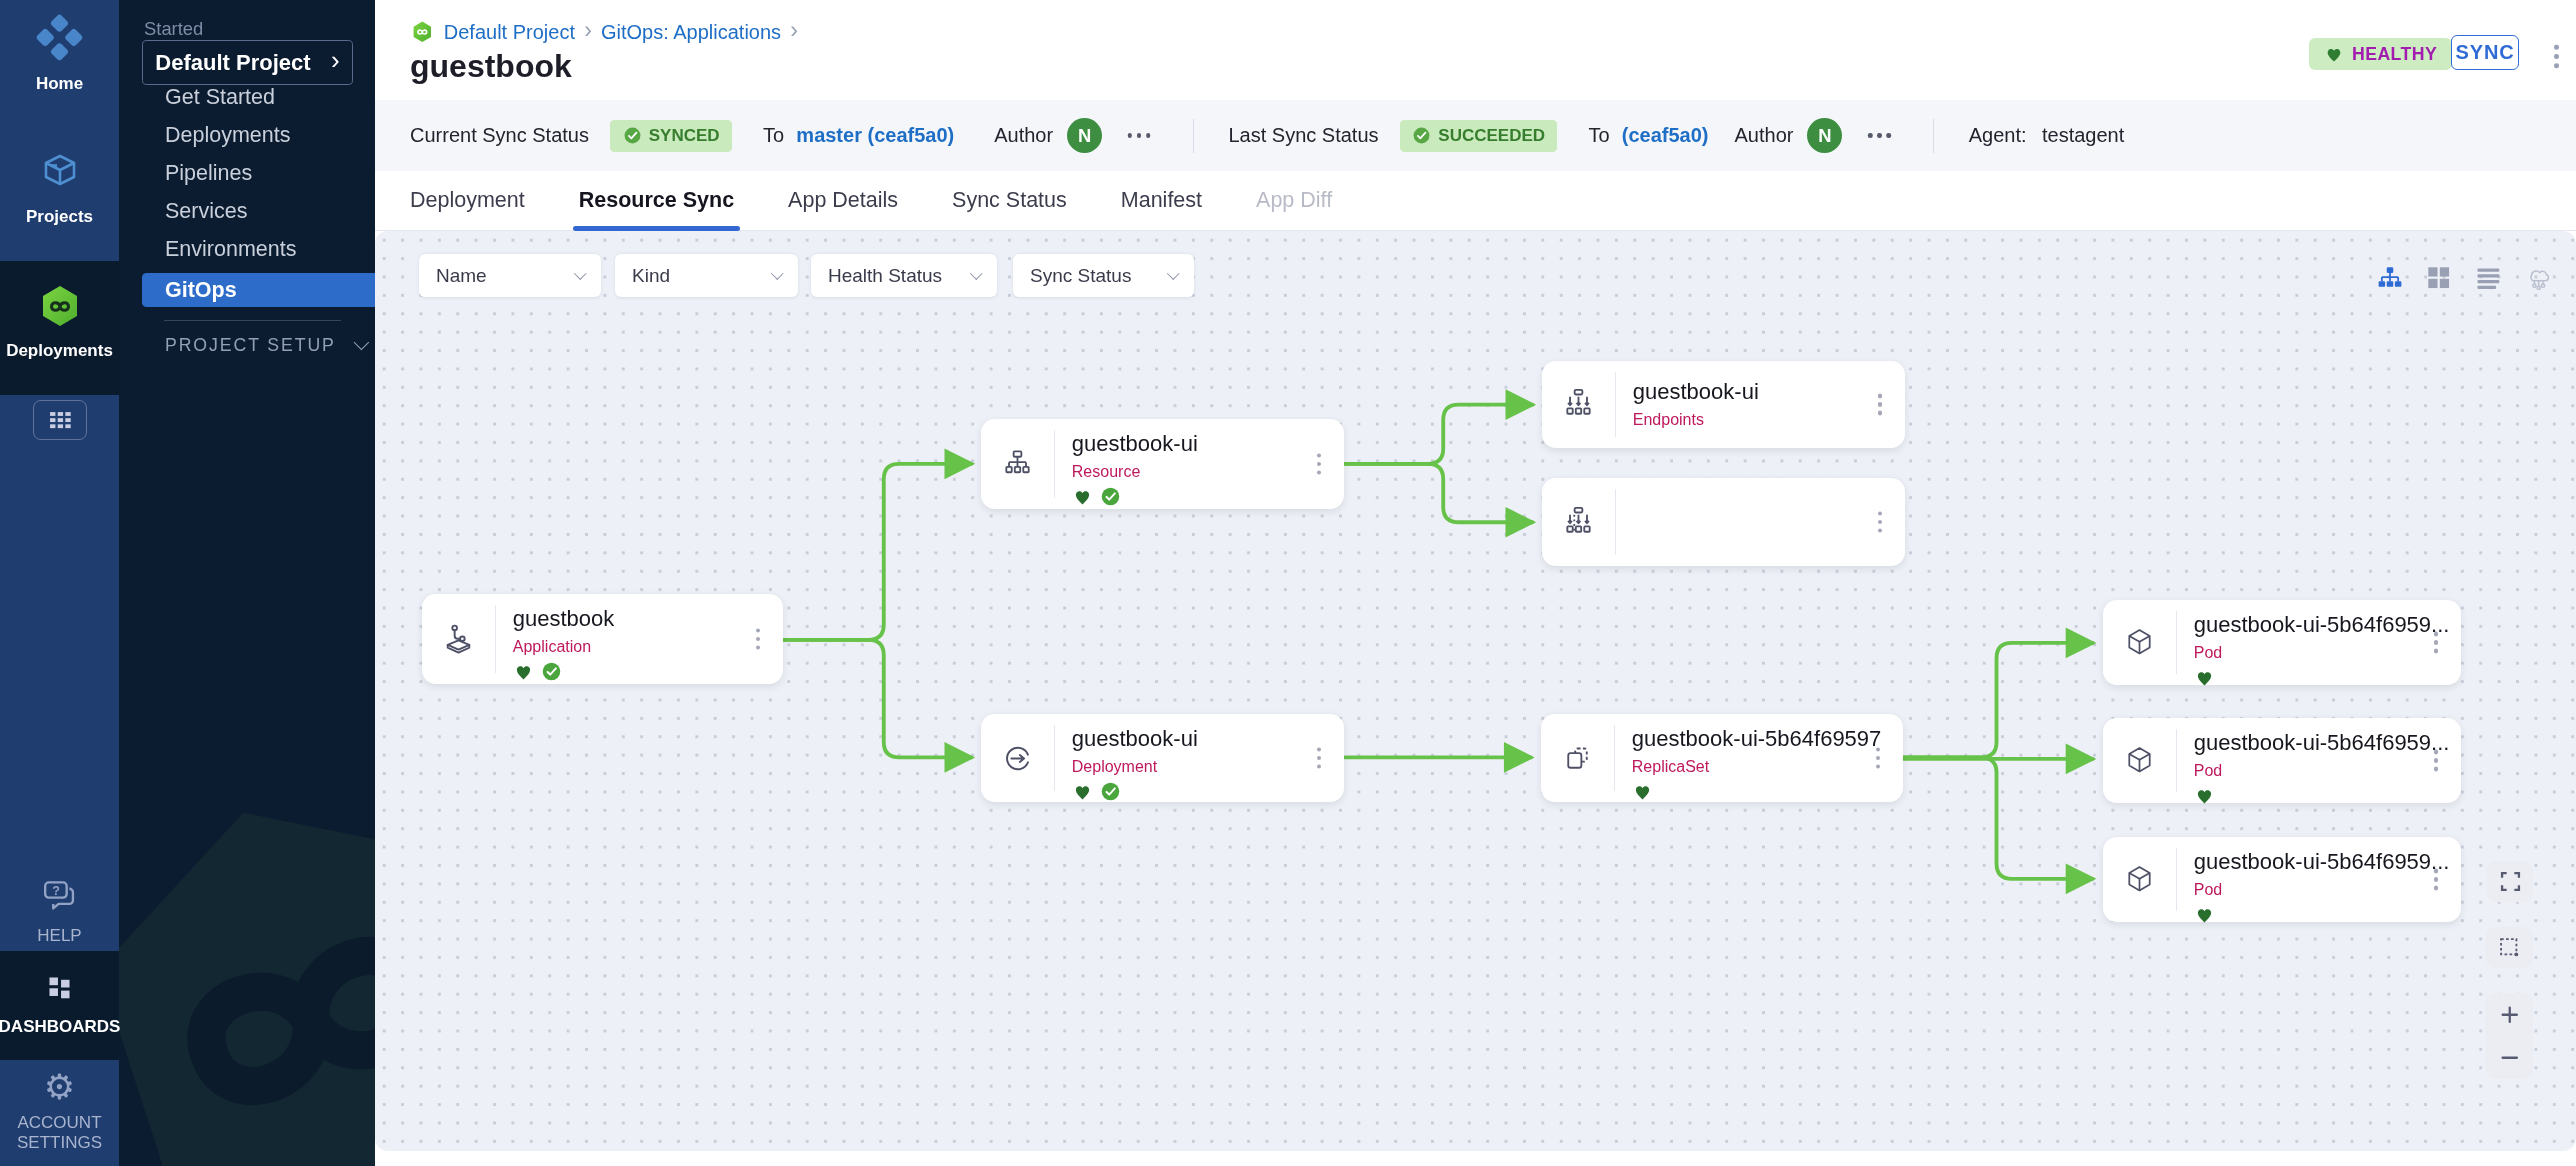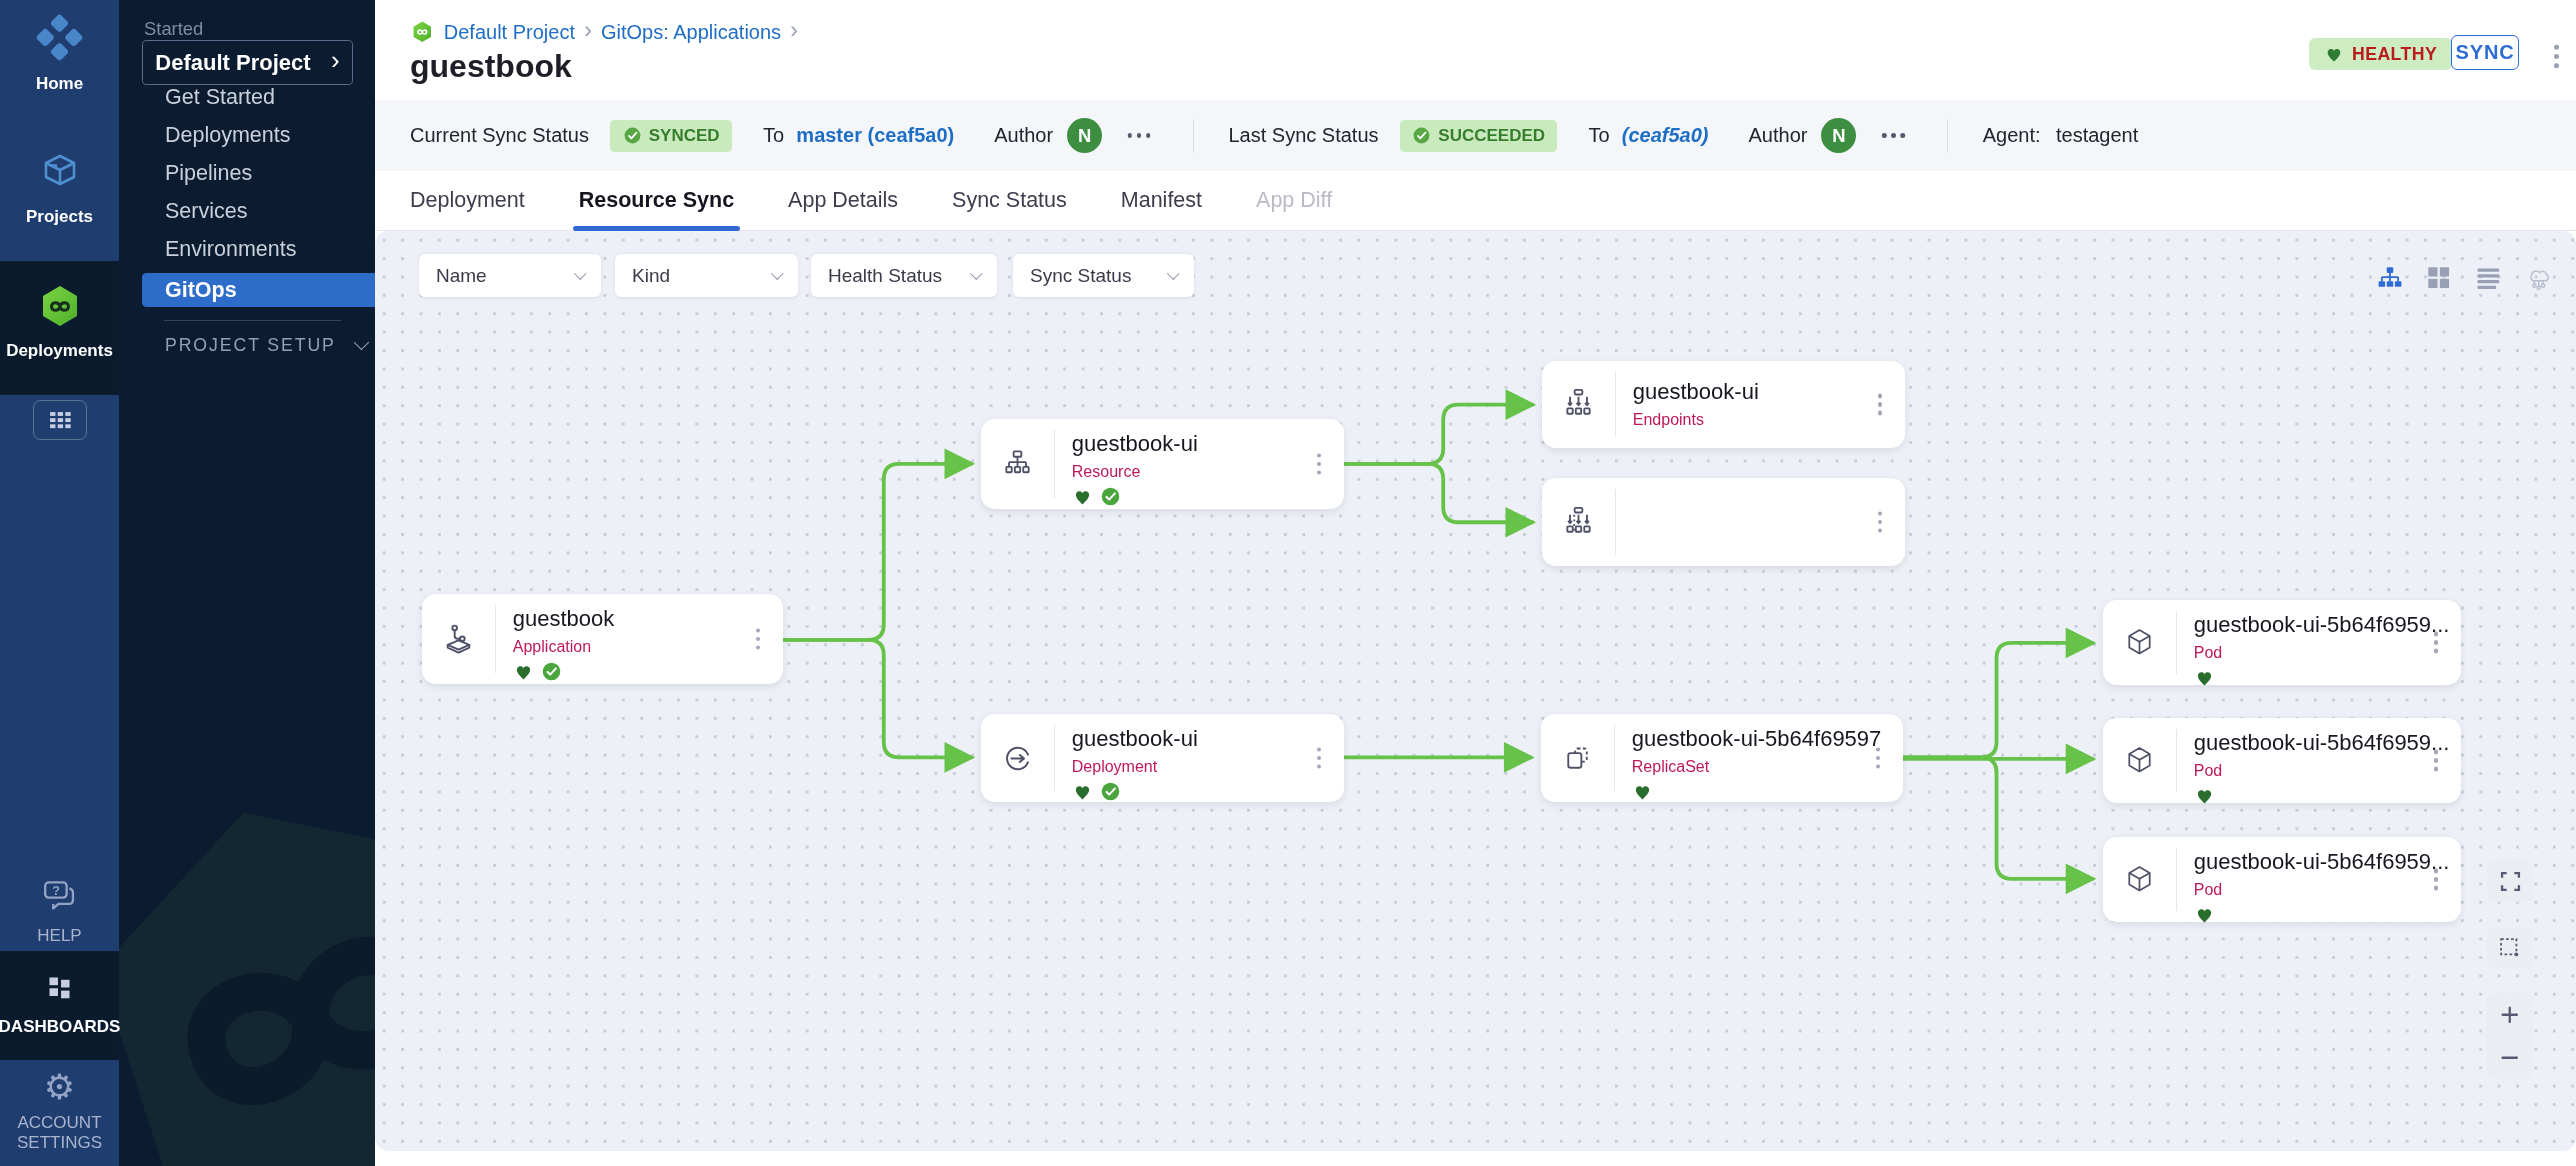--- a/index.html
+++ b/index.html
@@ -28,21 +28,21 @@
   .chev-down { width:10.8px; height:10.8px; border-right:1.9px solid #93a0b4; border-bottom:1.9px solid #93a0b4; transform:rotate(45deg); margin-top:-5.4px; }
   .watermark { position:absolute; left:-46px; bottom:-92px; opacity:.85; }
 
   
   .header { position:absolute; left:375px; top:0; width:2201px; height:100px; background:#fff; }
   .crumbs { position:absolute; left:35px; top:20px; display:flex; align-items:center; gap:9.2px; font-size:20px; }
   .crumb-link { color:#1e6ec6; cursor:pointer; }
   .crumb-sep { color:#98a0b6; font-size:23px; margin-top:-3.1px; }
   .page-title { position:absolute; left:35px; top:48px; font-size:32px; font-weight:600; color:#1d1e27; }
   .health-badge { position:absolute; left:1934px; top:38px; height:32px; background:#cdecc2; border-radius:6.1px; display:flex; align-items:center; gap:7.7px; padding:0 15.4px; }
-  .health-badge span { color:#b91c1c; font-size:17.7px; font-weight:bold; letter-spacing:0.4px; }
+  .health-badge span { color:#a21caf; font-size:17.7px; font-weight:bold; letter-spacing:0.4px; }
   .sync-btn { position:absolute; left:2076px; top:35px; width:68px; height:35px; border:1.9px solid #2f6bd4; border-radius:6.1px; background:#fff; color:#2f6bd4; font-size:20px; font-weight:bold; display:flex; align-items:center; justify-content:center; letter-spacing:0.8px; cursor:pointer; }
   .kebab-v { width:4.6px; height:4.6px; border-radius:50%; background:#9aa0b5; box-shadow:0 -9.2px 0 #9aa0b5, 0 9.2px 0 #9aa0b5; }
   .header-kebab { position:absolute; left:2170px; top:45px; width:23px; height:23px; display:flex; align-items:center; justify-content:center; cursor:pointer; }
 
   
   .statusbar { position:absolute; left:375px; top:100px; width:2201px; height:71px; background:#f4f6fa; display:flex; align-items:center; padding-left:35px; font-size:20px; color:#23242e; }
   .sb-badge { height:32px; background:#c9eabd; border-radius:4.6px; display:flex; align-items:center; gap:7px; padding:0 12.3px; color:#377d2e; font-size:17px; font-weight:bold; }
   .sb-link { color:#1e6ec6; font-weight:600; cursor:pointer; }
   .avatar { width:35px; height:35px; border-radius:50%; background:#3e8e41; color:#fff; font-size:18.4px; font-weight:bold; display:flex; align-items:center; justify-content:center; }
   .dots-h { width:4.6px; height:4.6px; border-radius:50%; background:#555a6b; box-shadow:-9.2px 0 0 #555a6b, 9.2px 0 0 #555a6b; }
@@ -272,21 +272,21 @@
 
     <span style="margin-right:21.5px;">Last Sync Status</span>
     <span class="sb-badge" style="margin-right:31px;">
       <svg width="19" height="19" viewBox="0 0 24 24">
           <circle cx="12" cy="12" r="10" fill="#57a744"></circle>
           <path d="M7.5 12.5 l3 3 l6.5-7" stroke="#fff" stroke-width="2.3" fill="none" stroke-linecap="round" stroke-linejoin="round"></path>
         </svg>
       <span>SUCCEEDED</span>
     </span>
     <span style="margin-right:12.3px;">To</span>
-    <span class="sb-link" style="margin-right:40px;font-style:italic;">(ceaf5a0)</span>
+    <span class="sb-link" style="margin-right:26px;">(ceaf5a0)</span>
     <span style="margin-right:14px;">Author</span>
     <span class="avatar" style="margin-right:21.5px;">N</span>
     <span class="dots-h-wrap" style="margin-right:38px;">
         <span class="dots-h"></span>
       </span>
     <span class="sb-divider" style="margin-right:35px;"></span>
 
     <span style="margin-right:15.4px;">Agent:</span>
     <span>testagent</span>
   </div>

